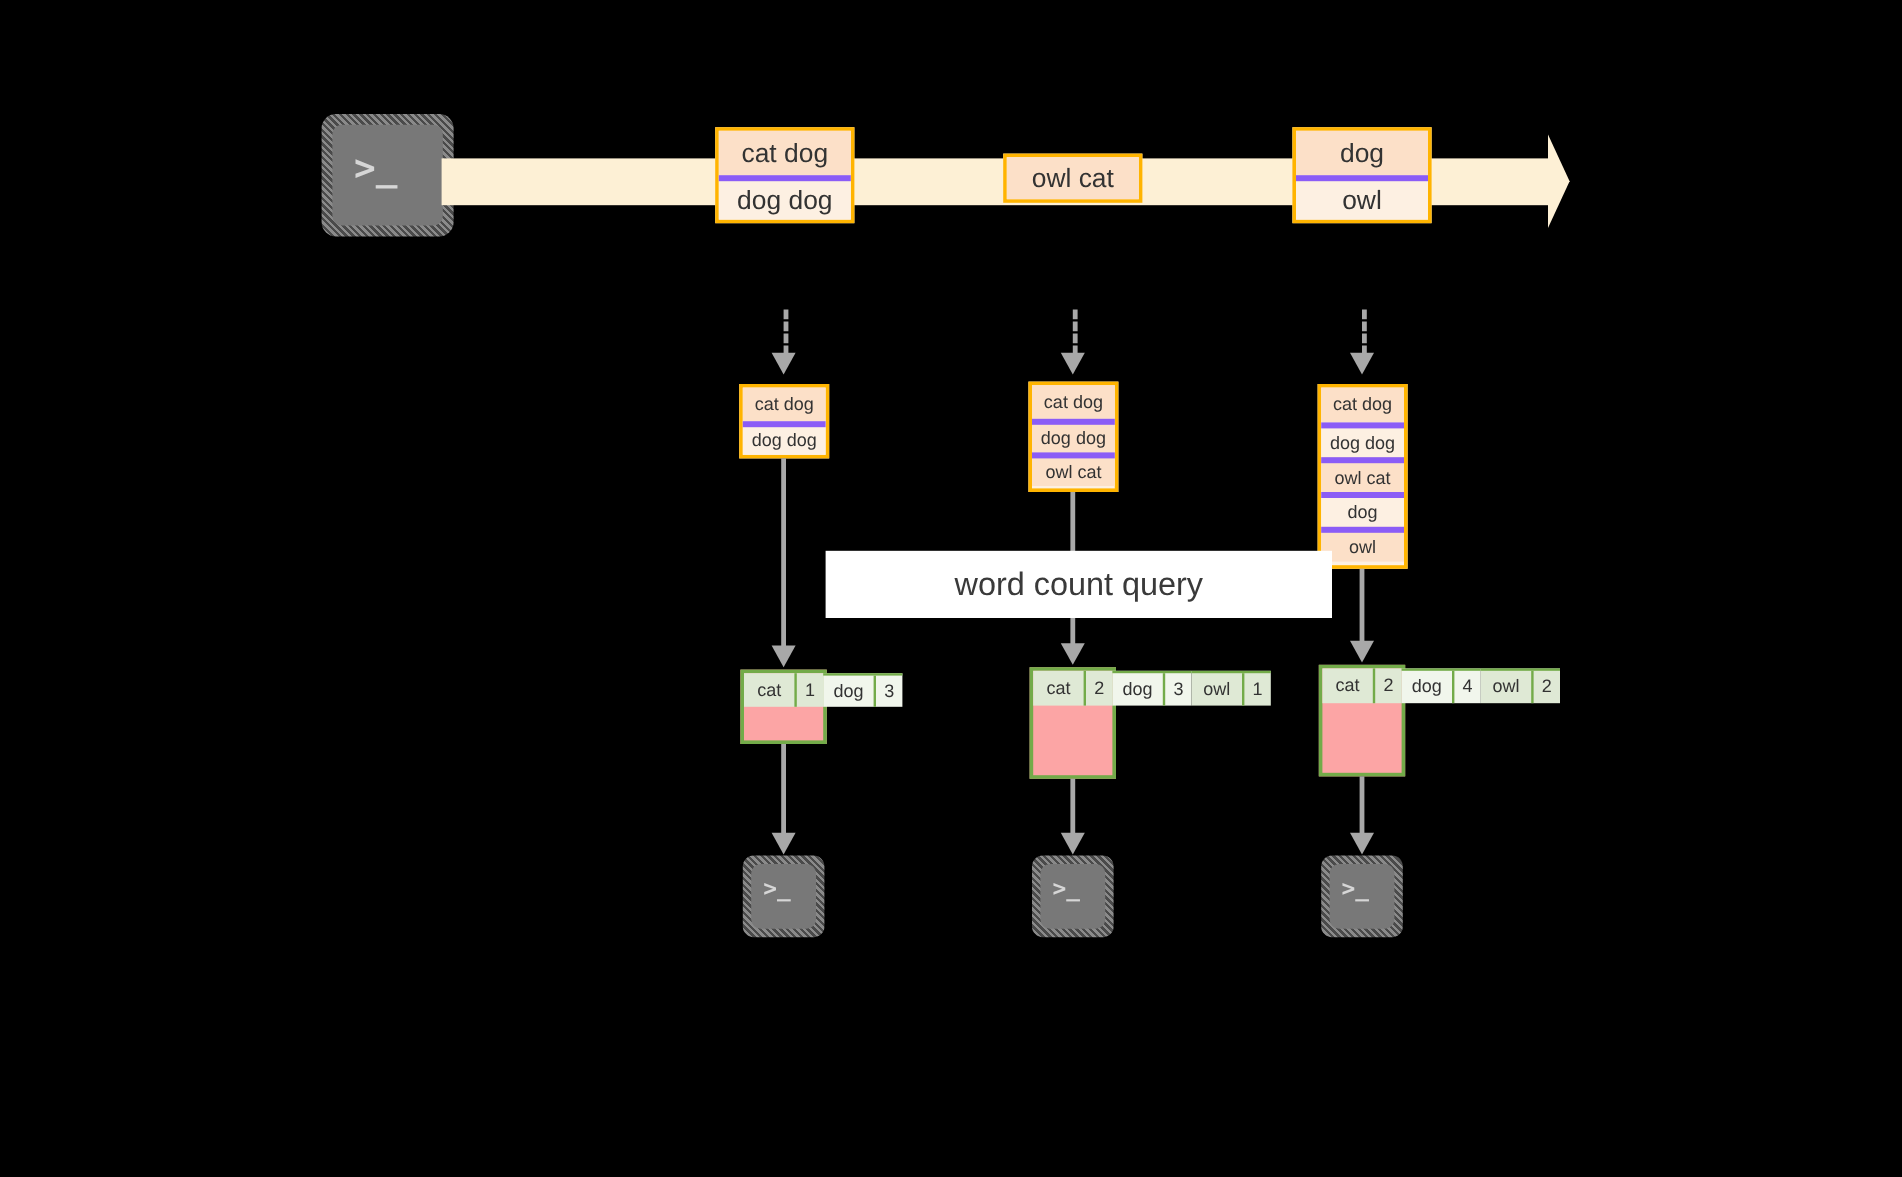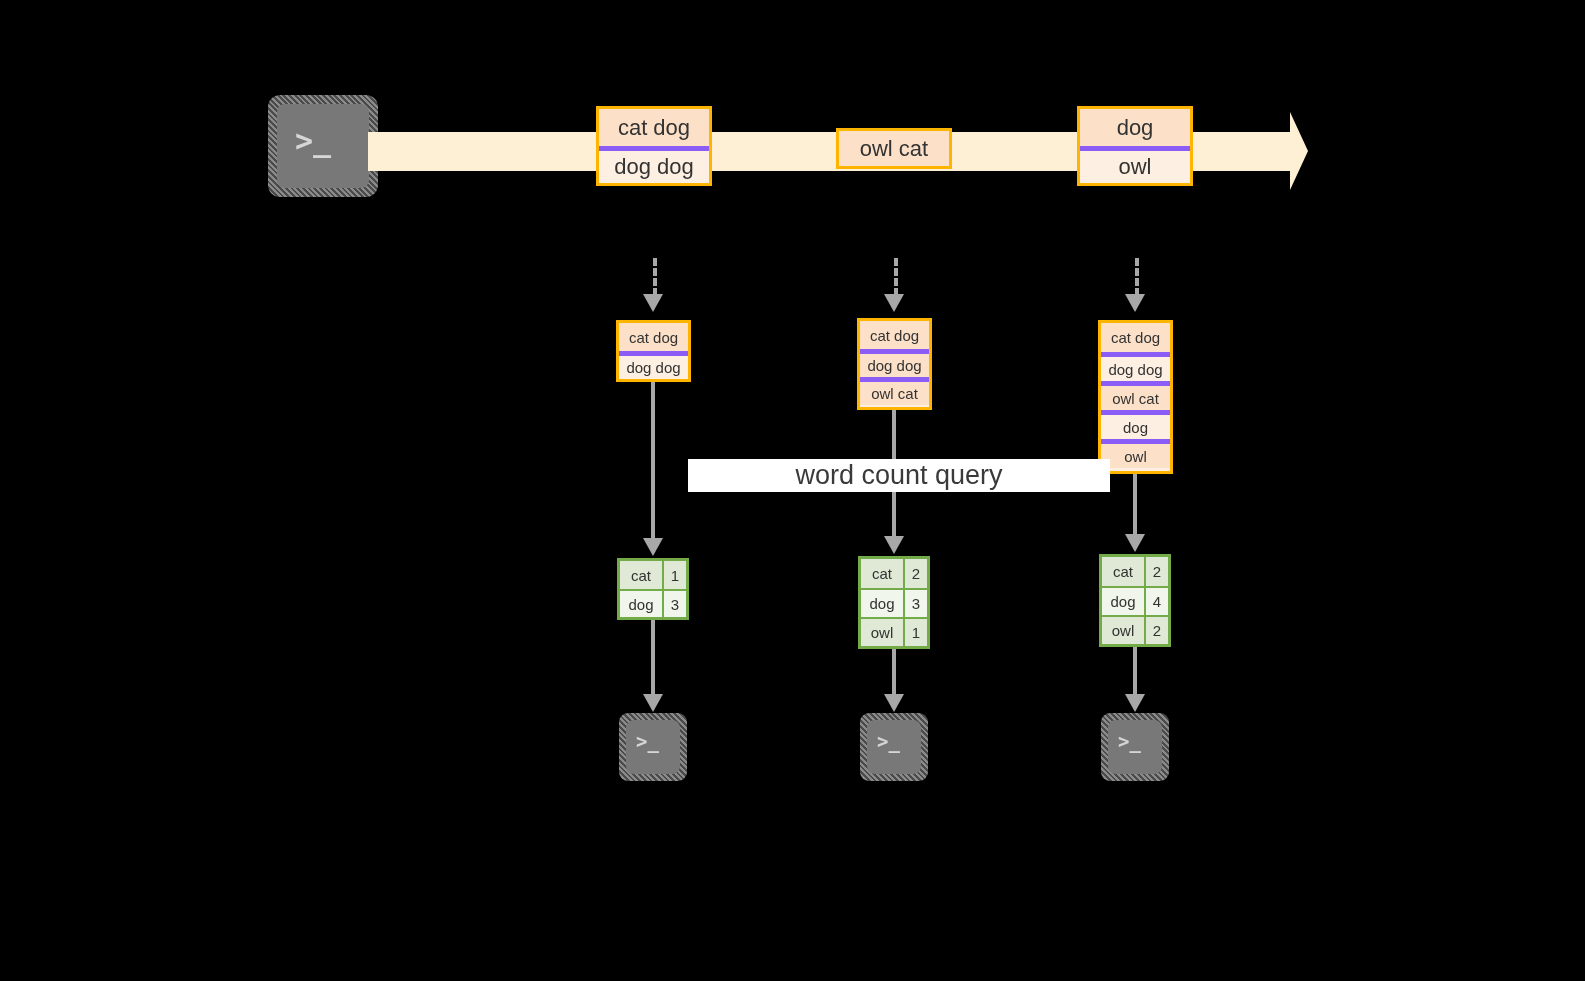--- a/index.html
+++ b/index.html
@@ -85,21 +85,21 @@
   .obox .row:first-child { border-top: none; }
   .obox .row.dark { background: #fce0c8; }
 
   
   .gbox {
     position: absolute;
     box-sizing: border-box;
     border: 3px solid #73ab49;
     background: #fca5a5;
     display: flex;
-    flex-direction: column;
+    flex-direction: row;
   }
   .gbox .grow {
     display: flex;
     box-sizing: border-box;
     border-top: 2px solid #73ab49;
     background: #f1f6ec;
   }
   .gbox .grow:first-child { border-top: none; }
   .gbox .grow.dark { background: #dfe9d5; }
   .gbox .gcell {
@@ -269,15 +269,15 @@
 
   <div class="vline" style="left:1133px; top:647px; width:4px; height:49px;"></div>
   <div class="vhead" style="left:1125px; top:694px; border-width:18px 10px 0 10px;"></div>
 
   <div class="terminal" style="left:1101px; top:713px; width:68px; height:68px; border-radius:9px; padding:7px;">
     <div class="terminal-inner">
       <span class="glyph" style="left:10px; top:12px; font-size:19px;">&gt;_</span>
     </div>
   </div>
 
-  <div class="qlabel" style="left:688px; top:459px; width:422px; height:33px; font-size:27px;">word count query</div>
+  <div class="qlabel" style="left:688px; top:459px; width:422px; height:56px; font-size:27px;">word count query</div>
 
 </div>
 
 </body></html>

